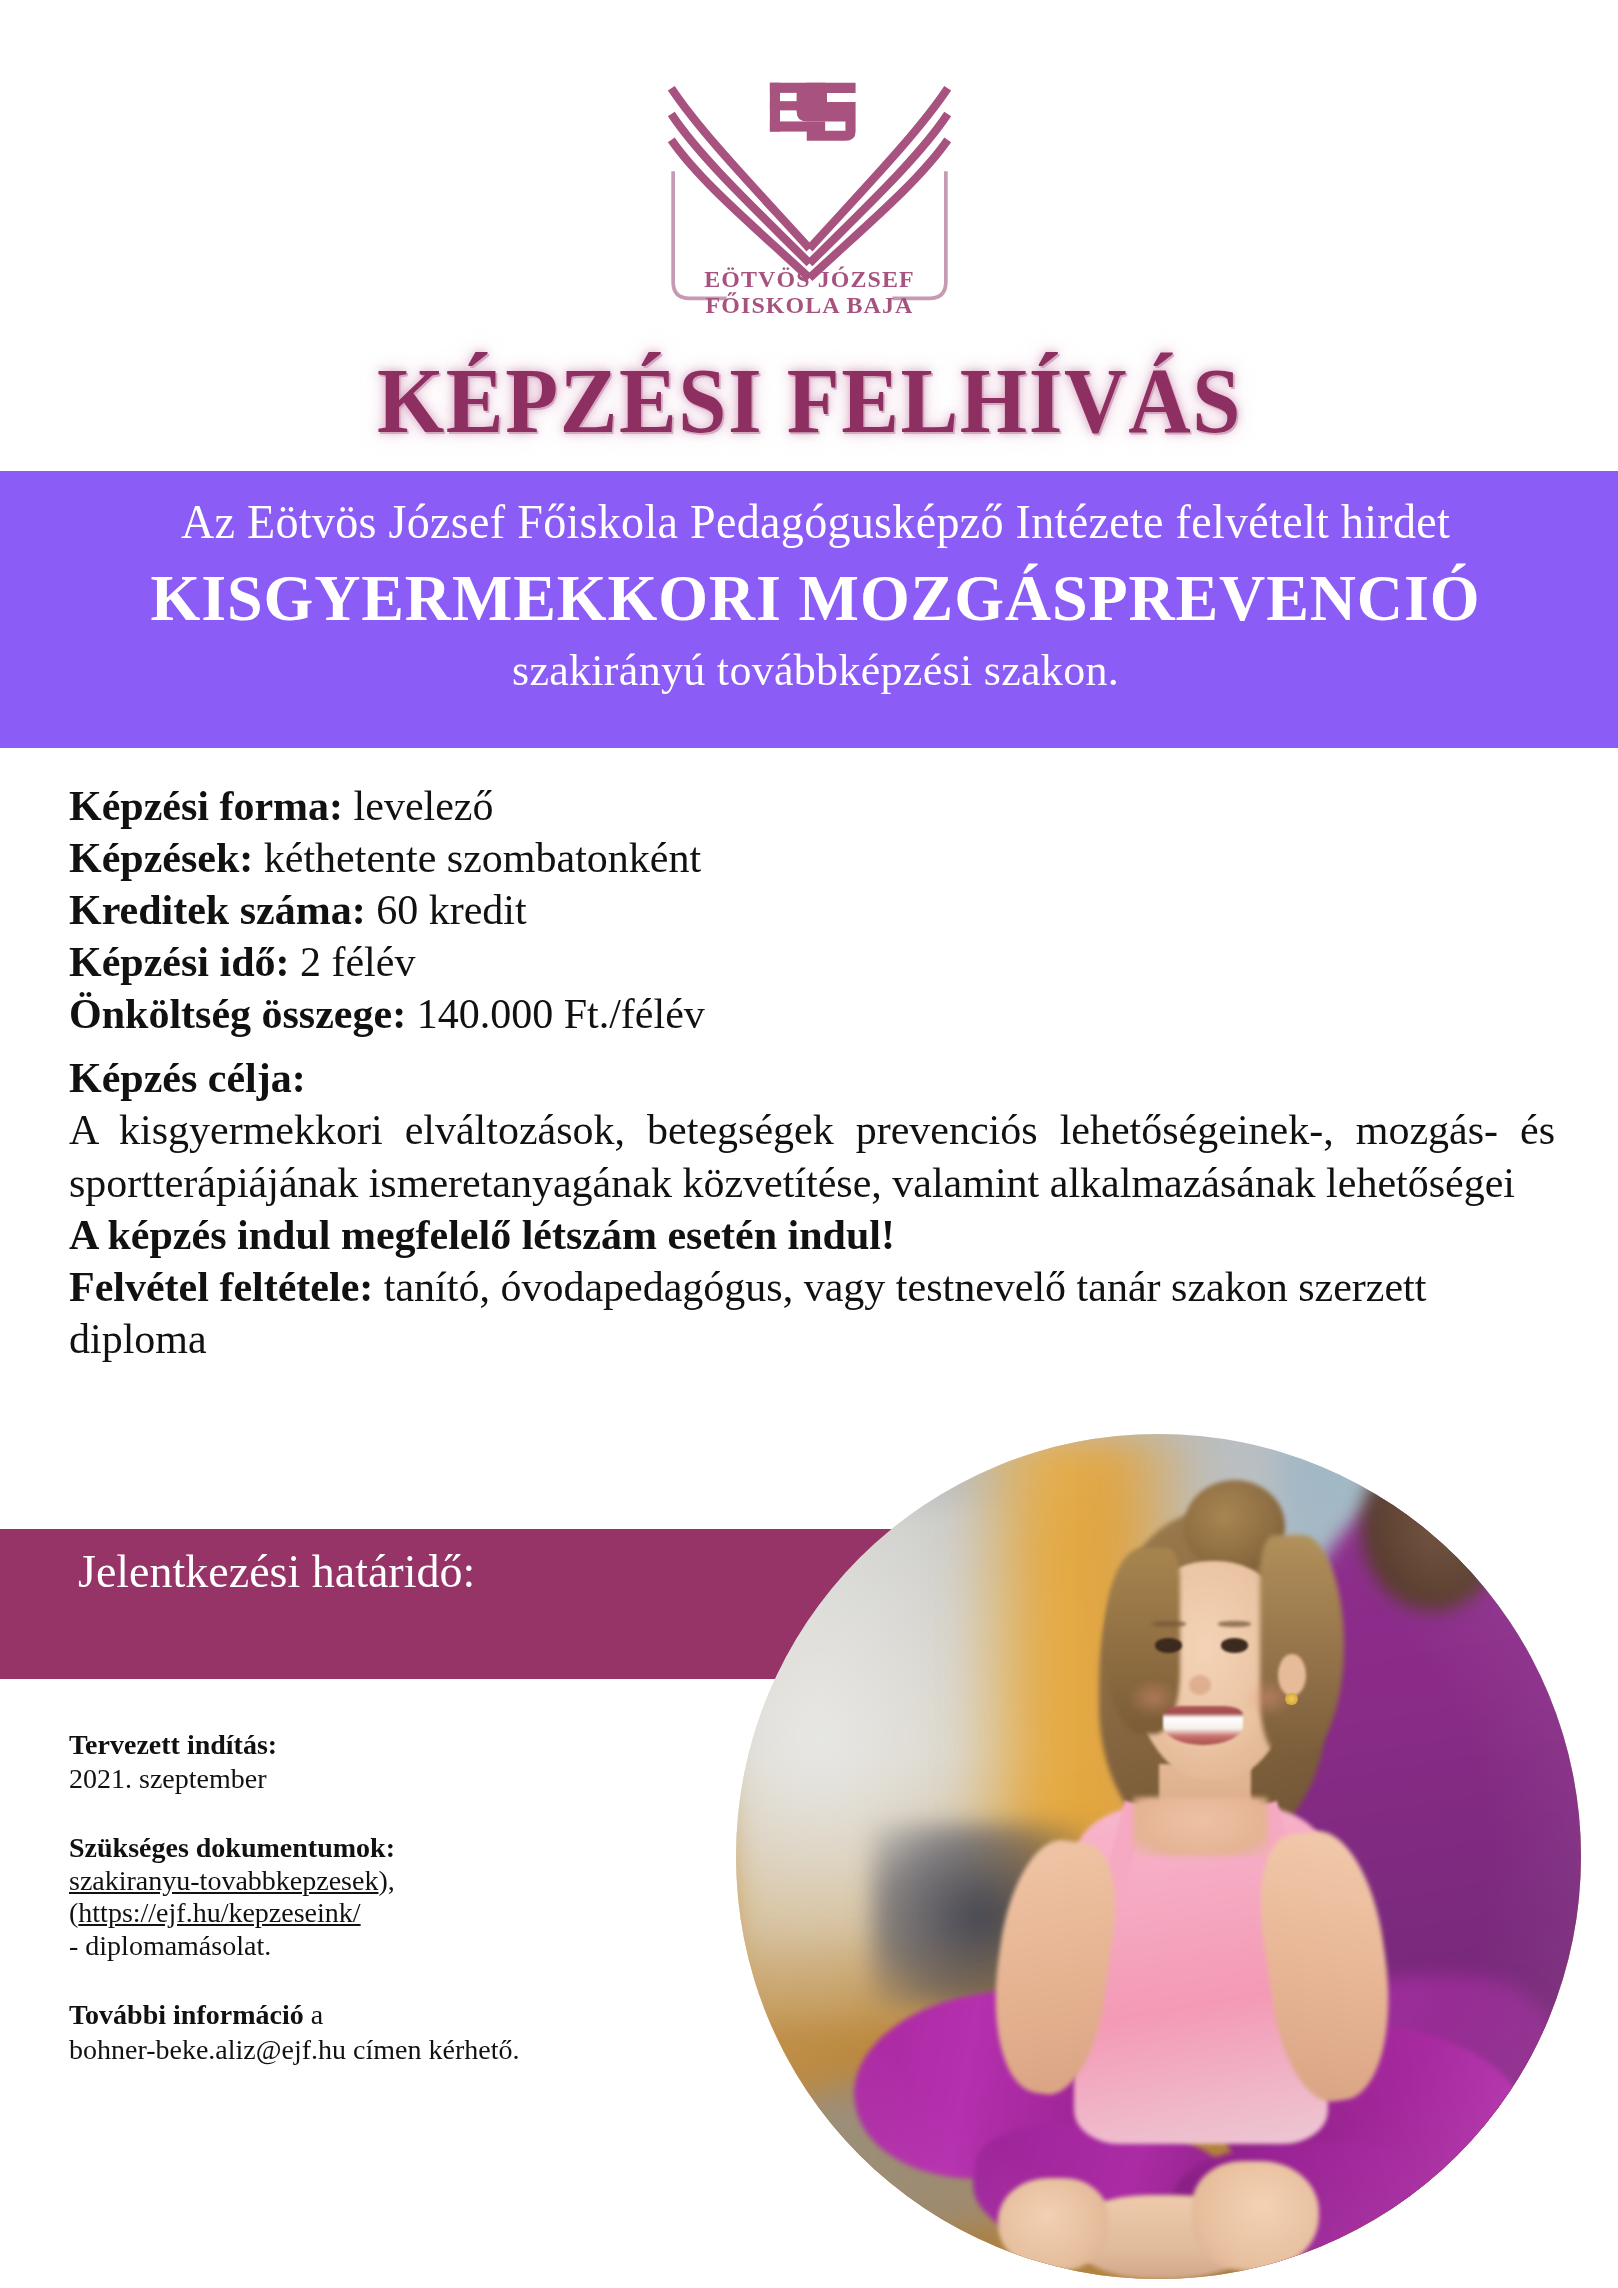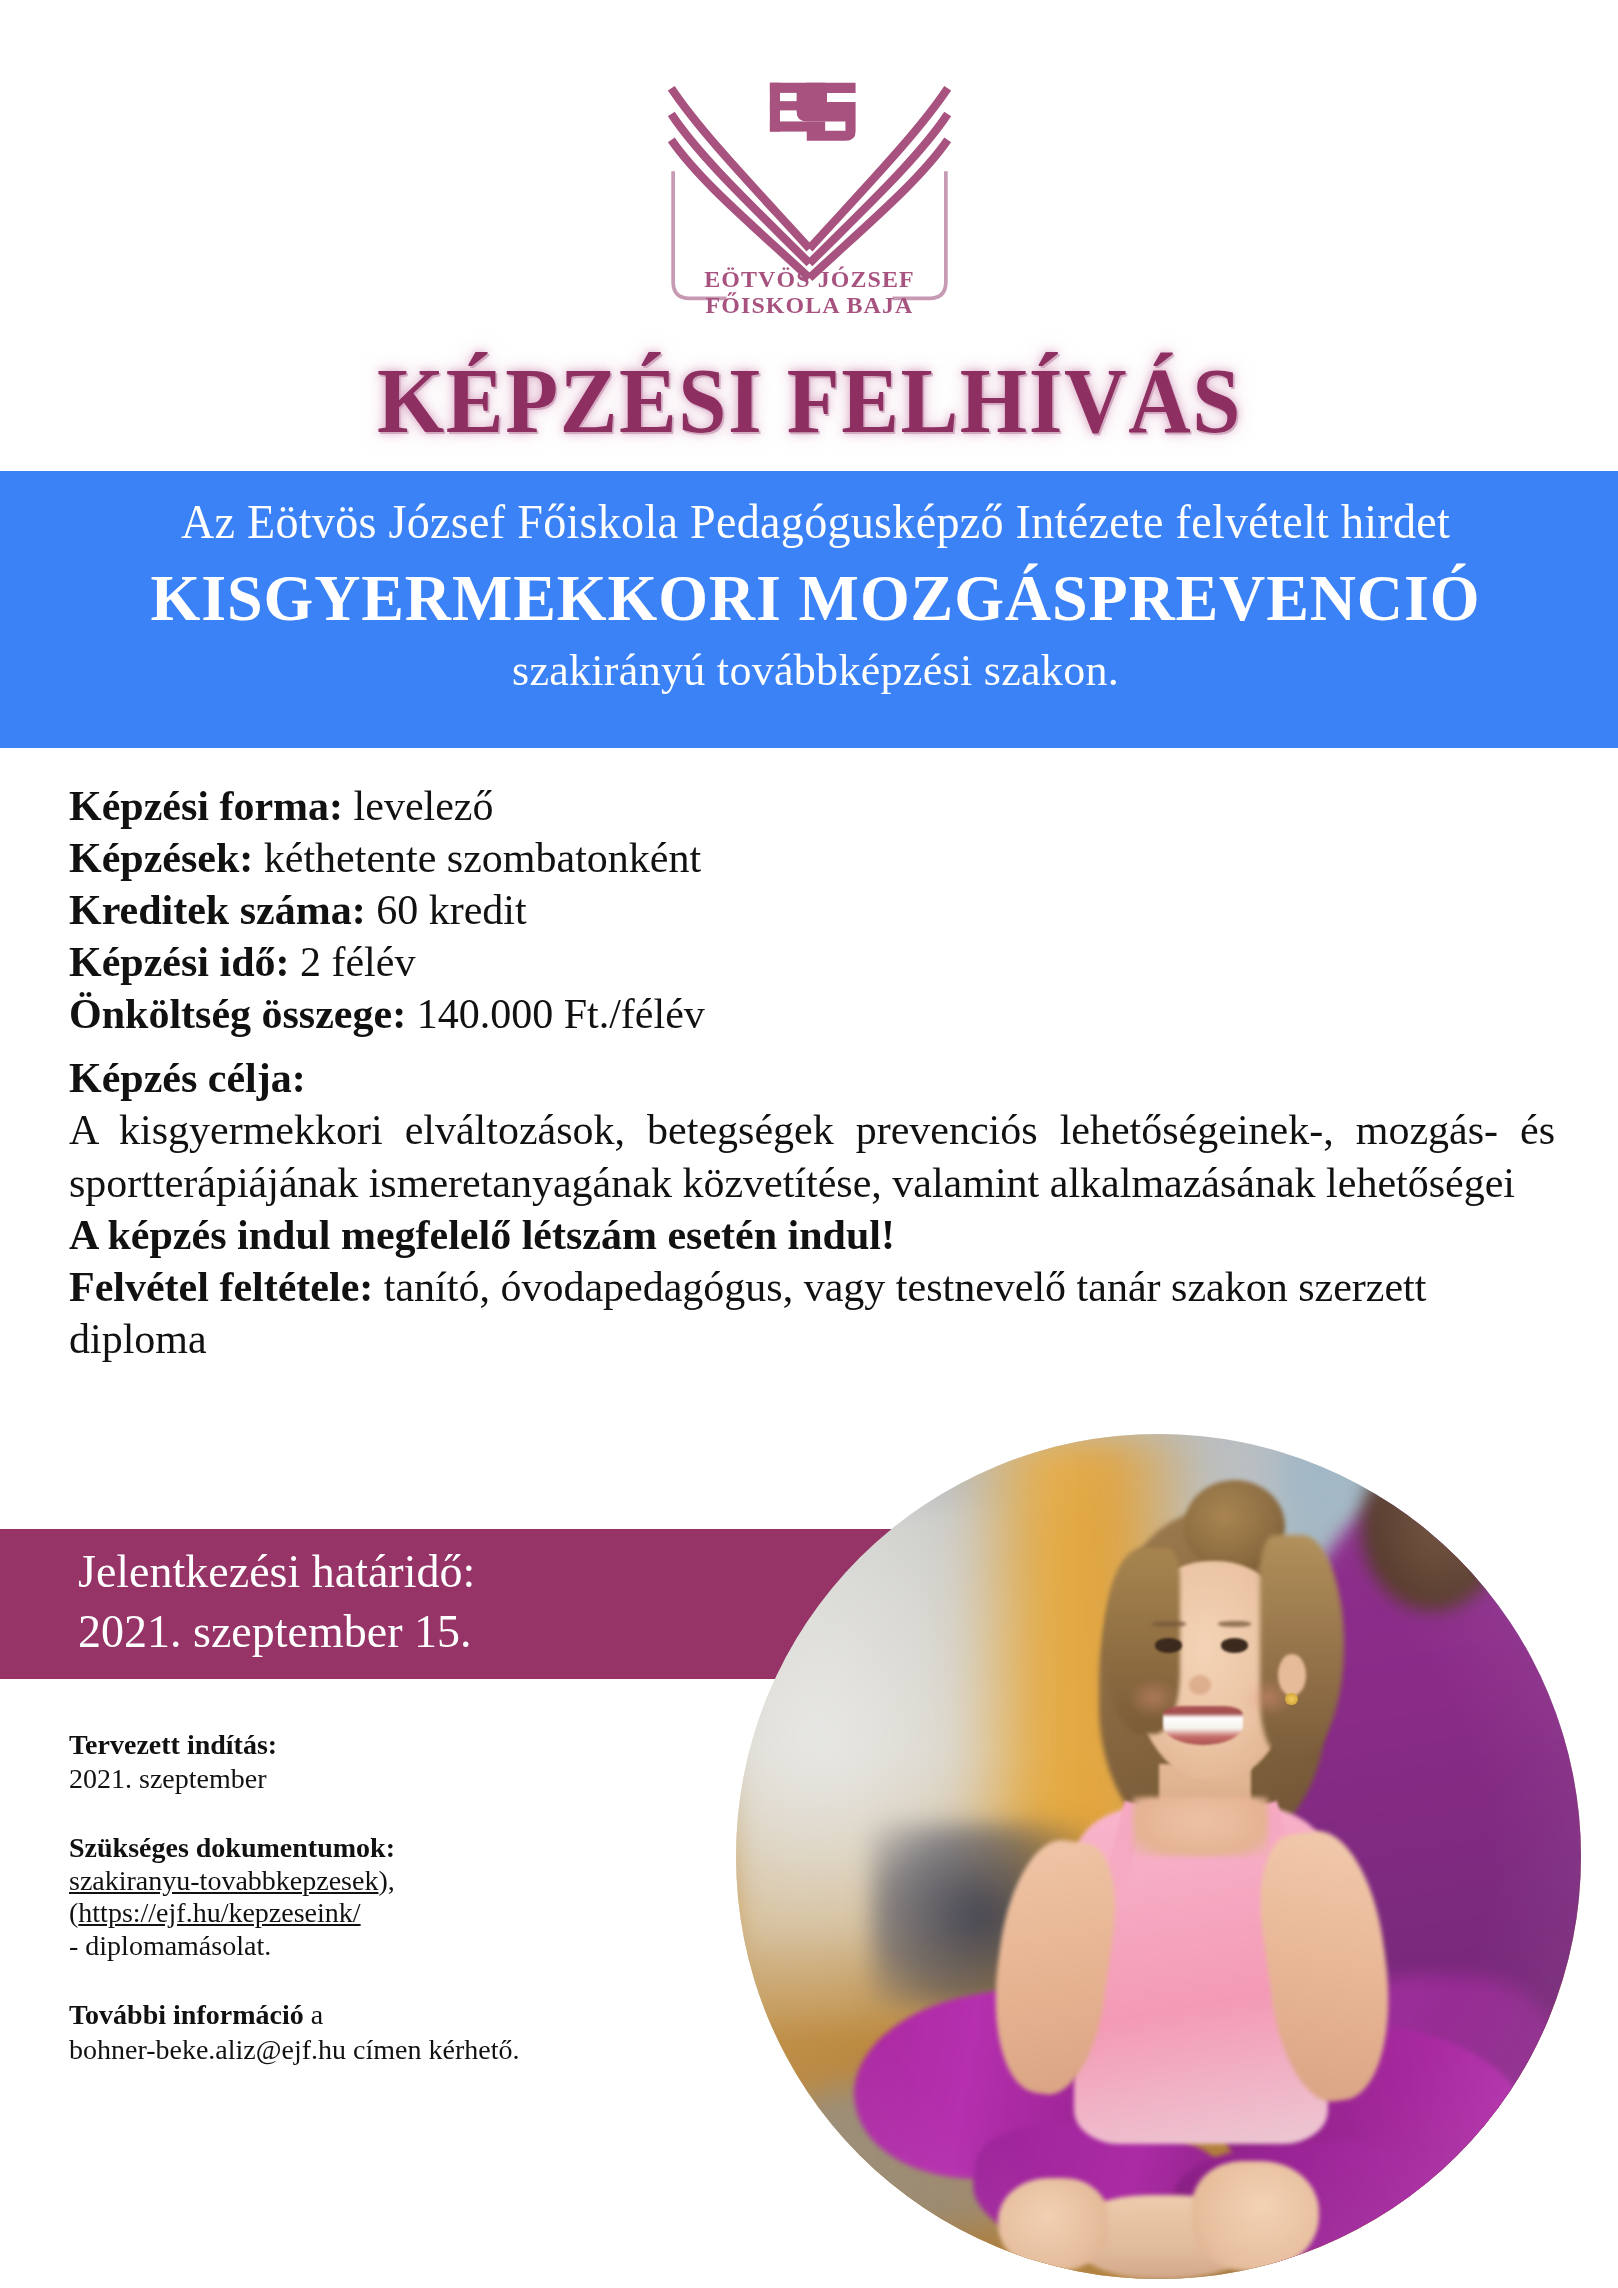--- a/index.html
+++ b/index.html
@@ -58,21 +58,21 @@
     white-space: nowrap;
   }
 
   
   .banner {
     position: absolute;
     top: 471px;
     left: 0;
     width: 1619px;
     height: 277px;
-    background: #3b82f6;
+    background: #8b5cf6;
     color: #ffffff;
     box-sizing: border-box;
     padding: 22px 43px 0 55px;
     text-align: center;
   }
   .banner-line1 {
     font-size: 48px;
     line-height: 1.22;
     font-weight: normal;
     letter-spacing: 0.3px;
@@ -451,21 +451,20 @@
   <div class="row strong-line">A képzés indul megfelelő létszám esetén indul!</div>
 
   <div class="adm-para">
     <span class="lbl">Felvétel feltétele:</span>
     <span>tanító, óvodapedagógus, vagy testnevelő tanár szakon szerzett diploma</span>
   </div>
 </div>
 
 <div class="deadline">
   <div>Jelentkezési határidő:</div>
-  <div>2021. szeptember 15.</div>
 </div>
 
 <div class="photo-circle">
   <div class="photo-inner">
     <div class="bg-base"></div>
     <div class="bg-paleleft"></div>
     <div class="bg-amber"></div>
     <div class="bg-bluewall"></div>
     <div class="bg-floor"></div>
     <div class="bg-mat"></div>

